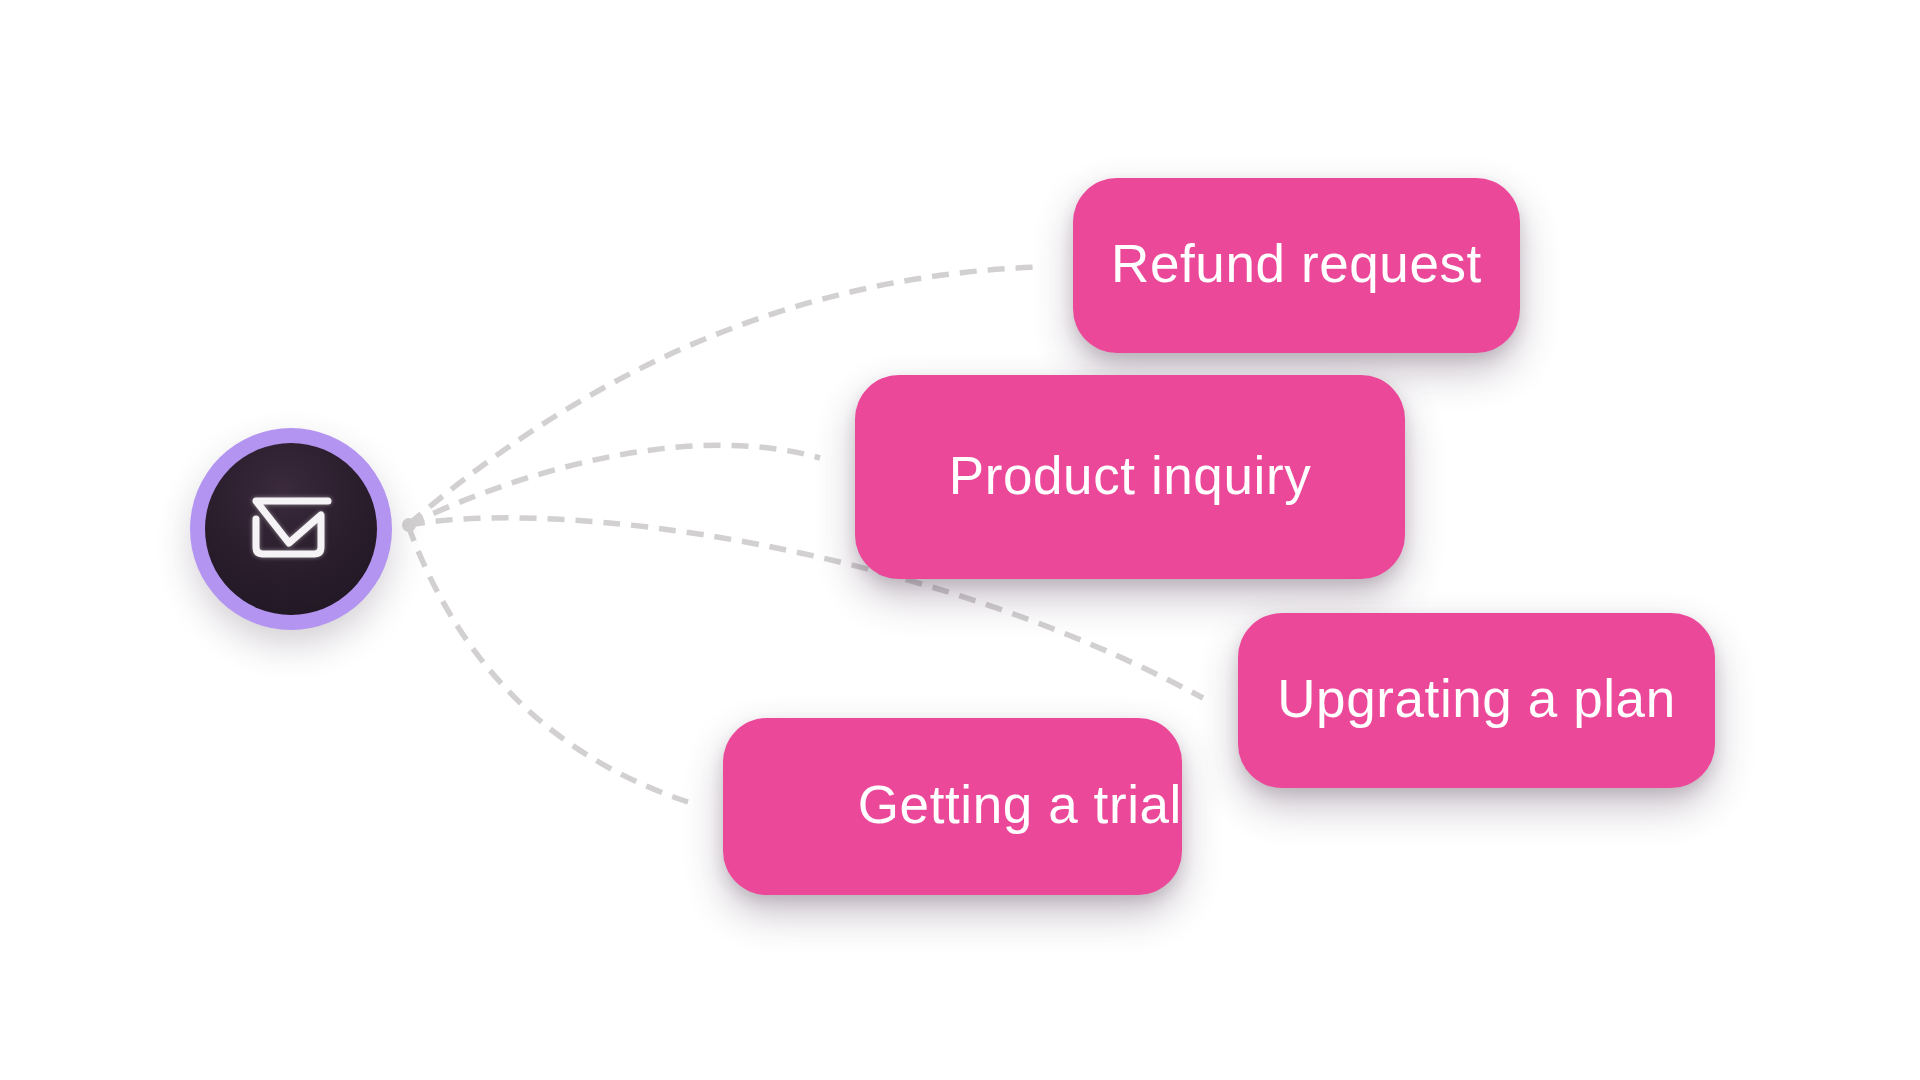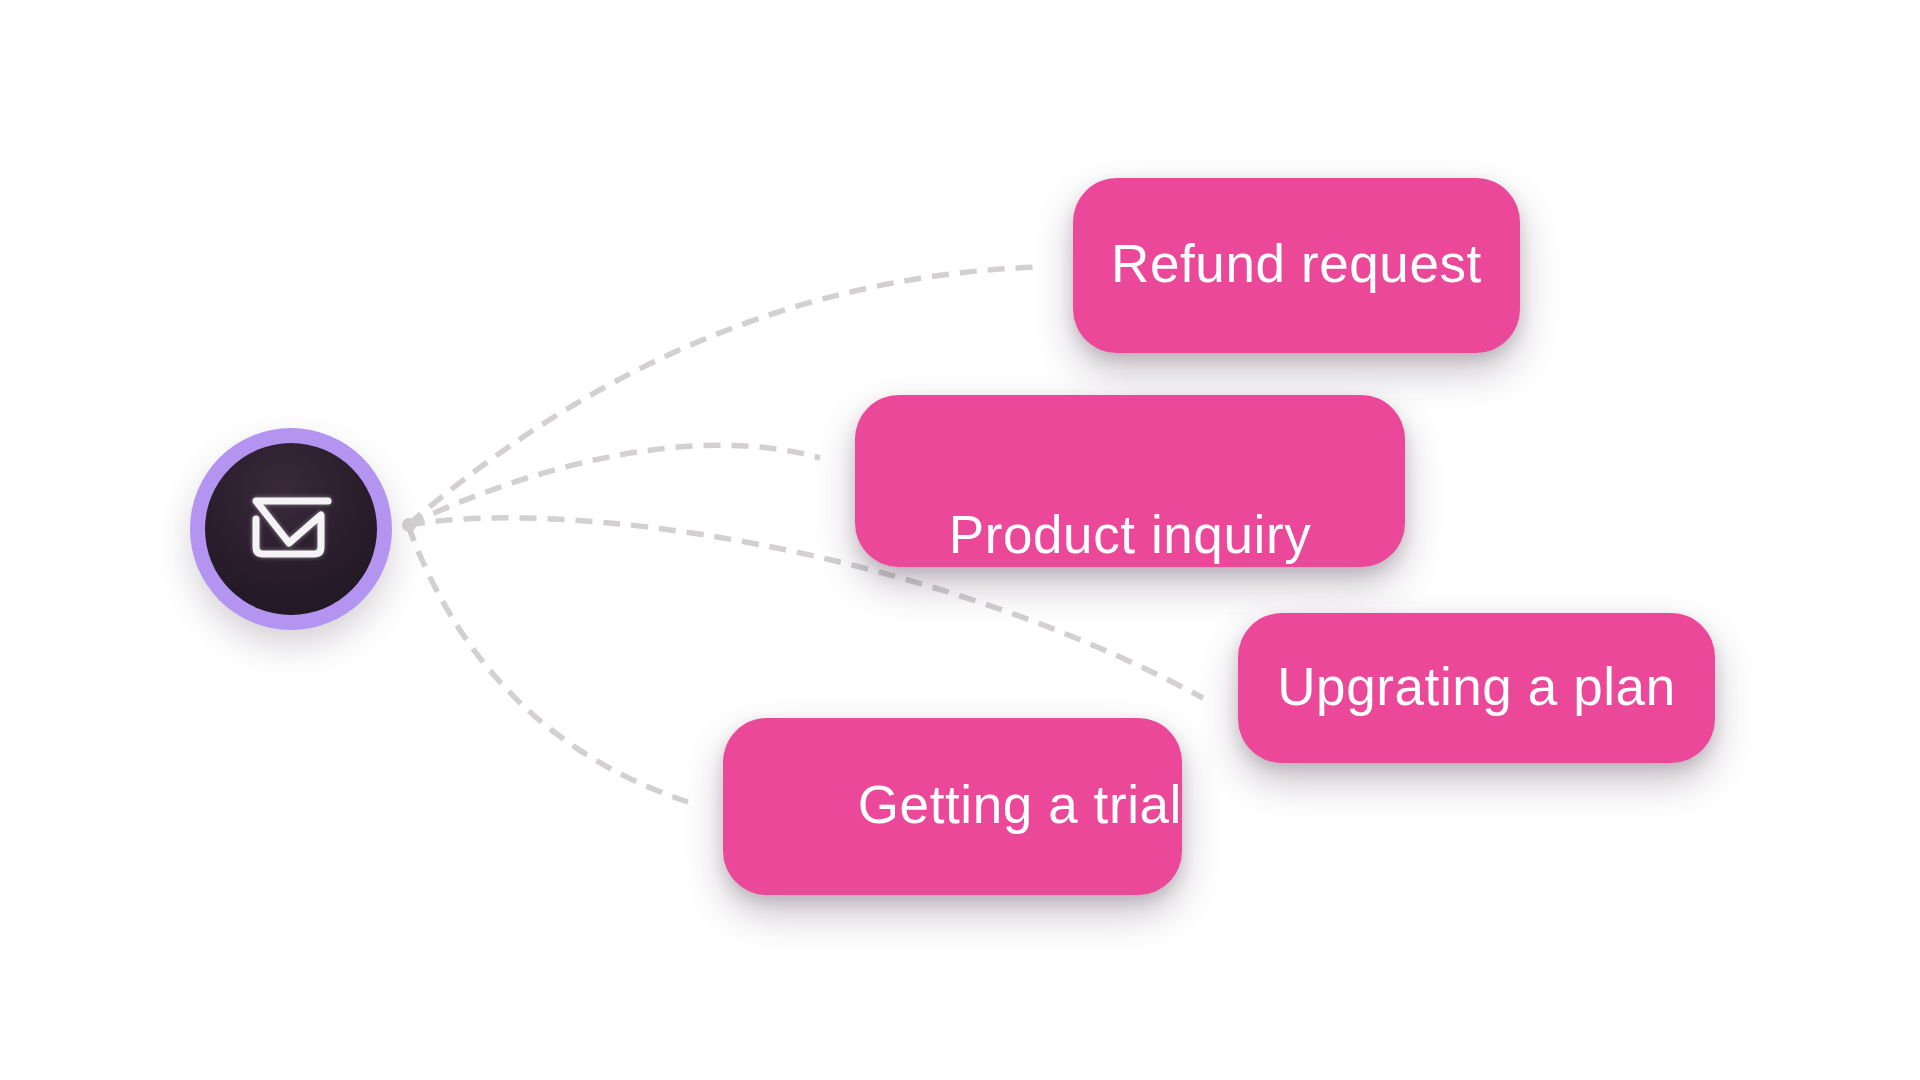--- a/index.html
+++ b/index.html
@@ -69,22 +69,22 @@
     border-radius: 44px;
     color: #ffffff;
     display: flex;
     align-items: center;
     justify-content: center;
     font-size: 53px;
     letter-spacing: 0.6px;
     box-shadow: 0 18px 38px rgba(70, 48, 72, 0.30), 0 6px 14px rgba(70, 48, 72, 0.14);
   }
   .n-refund  { left: 1073px; top: 178px; width: 447px; height: 175px; }
-  .n-product { left: 855px;  top: 395px; width: 550px; height: 172px; align-items: flex-end; }
-  .n-upgrade { left: 1238px; top: 613px; width: 477px; height: 150px; }
+  .n-product { left: 855px;  top: 375px; width: 550px; height: 204px; }
+  .n-upgrade { left: 1238px; top: 613px; width: 477px; height: 175px; }
   .n-getting { left: 723px;  top: 718px; width: 459px; height: 177px; justify-content: flex-end; }
   .node-label {
     white-space: nowrap;
     transform: translateY(-2px);
   }
 </style>
 </head>
 <body>
 
 <div class="stage">

